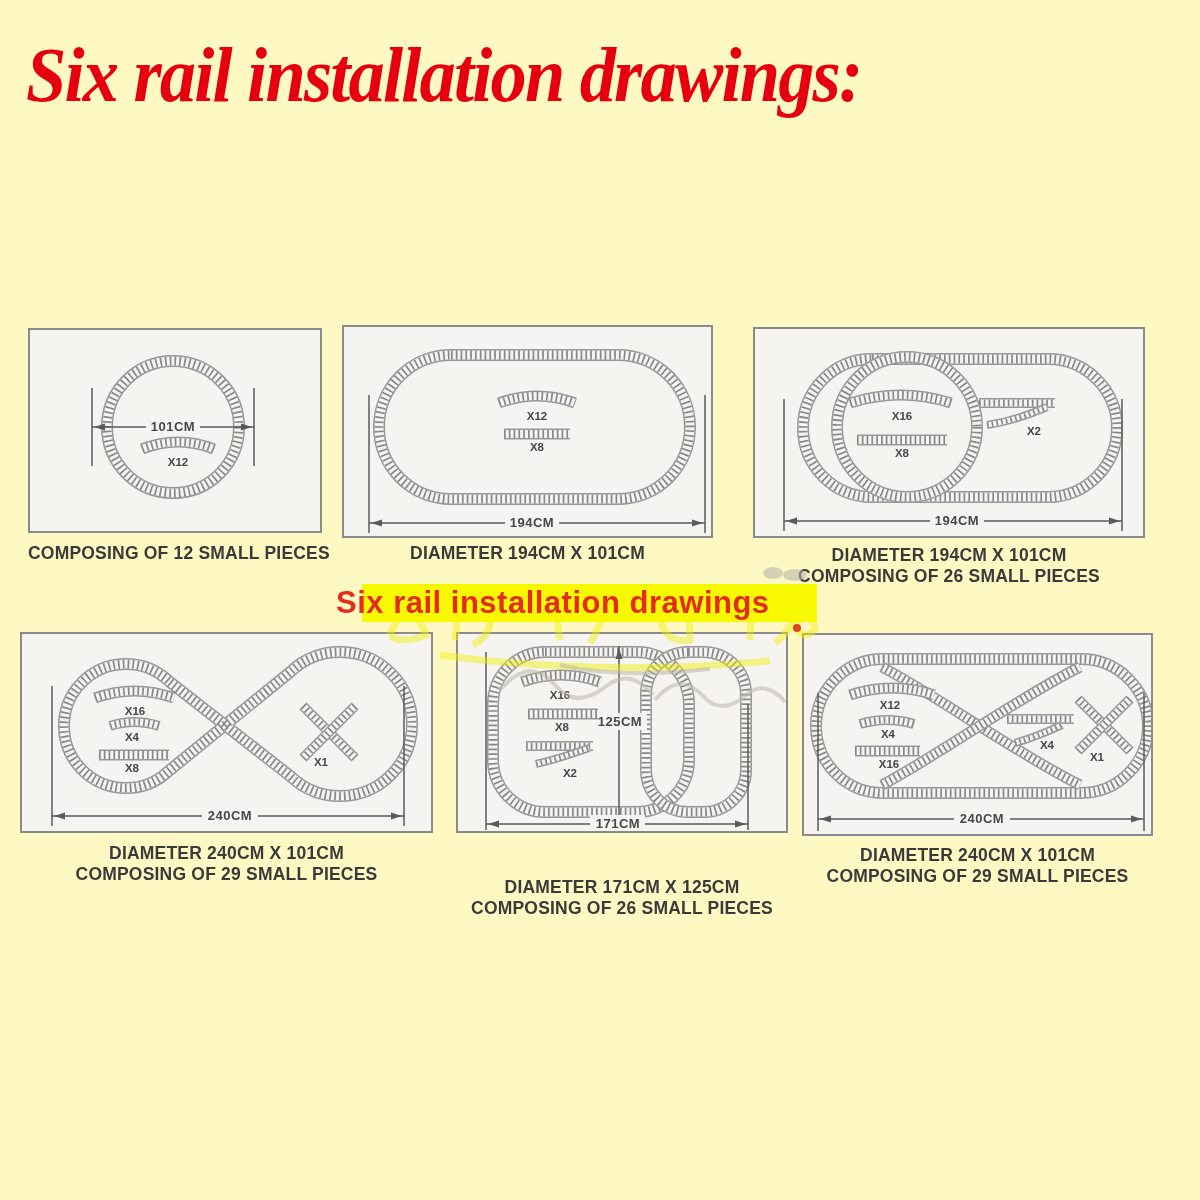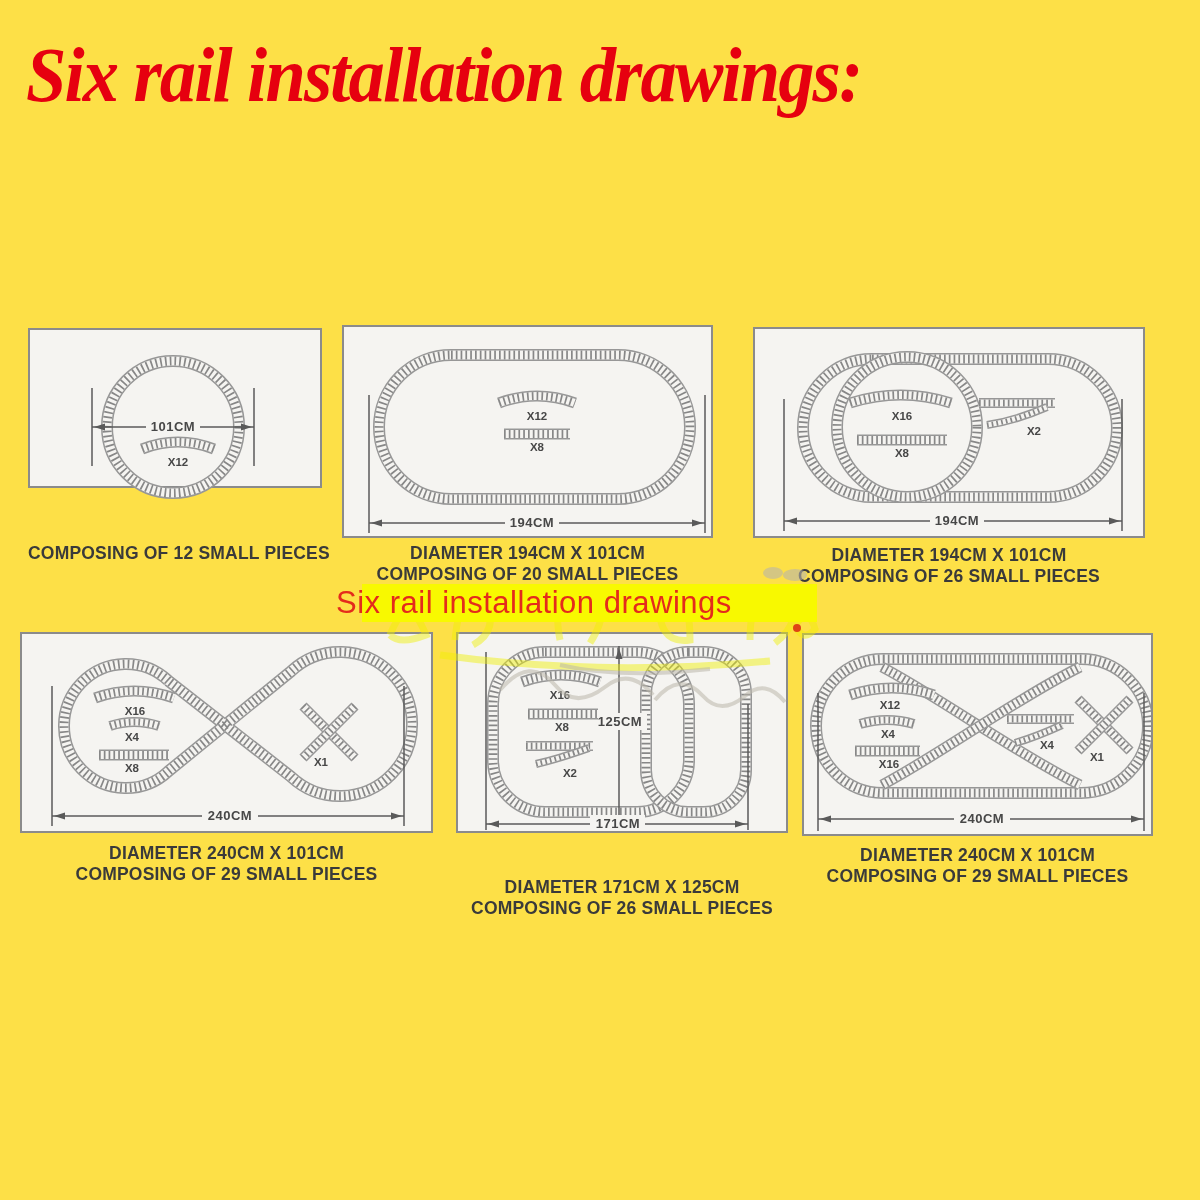--- a/index.html
+++ b/index.html
@@ -1,44 +1,44 @@
 <!DOCTYPE html>
 <html><head>
 <meta charset="utf-8">
 <style>
   html,body{margin:0;padding:0;background:#ffffff;}
-  #stage{position:relative;width:1200px;height:1200px;background:#fde047;overflow:hidden;
+  #stage{position:relative;width:1200px;height:1200px;background:#fef9c3;overflow:hidden;
          font-family:"Liberation Sans",sans-serif;}
   #main-title{position:absolute;left:26px;top:30px;width:1150px;
     font-family:"Liberation Serif",serif;font-style:italic;font-weight:bold;
     font-size:78px;letter-spacing:-2px;color:#e6000f;white-space:nowrap;
     transform:scaleX(.93);transform-origin:left center;}
   .panel{position:absolute;background:#f5f4f1;border:2px solid #8b8b8b;box-sizing:border-box;}
   .panel svg{display:block;}
   .caption{position:absolute;text-align:center;font-weight:bold;font-size:17.5px;
     line-height:21px;color:#3a3a3a;letter-spacing:.2px;white-space:nowrap;}
   .dim{stroke:#5a5a5a;stroke-width:1.5;fill:none;}
   .dimarrow{fill:#5a5a5a;}
   .dimbg{fill:#f5f4f1;}
   .dimtext{font-family:"Liberation Sans",sans-serif;font-weight:bold;font-size:13px;
     fill:#474747;letter-spacing:.5px;}
   .pctext{font-family:"Liberation Sans",sans-serif;font-weight:bold;font-size:11.5px;fill:#474747;}
   #banner-bg{position:absolute;left:362px;top:584px;width:455px;height:38px;background:#f8f900;z-index:6;}
   #banner-text{position:absolute;left:336px;top:584px;width:520px;height:38px;line-height:38px;
-    font-weight:normal;font-size:31px;color:#e42b1c;letter-spacing:.5px;z-index:7;white-space:nowrap;}
+    font-weight:bold;font-size:31px;color:#e42b1c;letter-spacing:.5px;z-index:7;white-space:nowrap;}
   #watermark{position:absolute;left:0;top:540px;z-index:5;pointer-events:none;}
 </style>
 </head>
 <body>
 
 <div id="stage">
 
   <div id="main-title">Six rail installation drawings:</div>
 
-  <div class="panel" style="left:28px;top:328px;width:294px;height:160px;">
+  <div class="panel" style="left:28px;top:328px;width:294px;height:205px;">
     <svg width="290" height="201" viewBox="0 0 290 201">
       <circle cx="143" cy="97" r="66" fill="none" stroke="#979797" stroke-width="12"></circle>
         <circle cx="143" cy="97" r="66" fill="none" stroke="#f5f4f1" stroke-width="9"></circle>
         <circle cx="143" cy="97" r="66" fill="none" stroke="#878787" stroke-width="9" stroke-dasharray="1.7 3.1"></circle>
       <g>
         <line class="dim" x1="62" y1="58" x2="62" y2="136"></line>
         <line class="dim" x1="224" y1="58" x2="224" y2="136"></line>
         <line class="dim" x1="62" y1="97" x2="224" y2="97"></line>
         <polygon class="dimarrow" points="64,97 75,93.5 75,100.5"></polygon>
         <polygon class="dimarrow" points="222,97 211,93.5 211,100.5"></polygon>
@@ -74,21 +74,20 @@
         <path d="M155,76 Q193,62 231,76" fill="none" stroke="#878787" stroke-width="8" stroke-dasharray="1.7 3.1"></path>
       <text class="pctext" x="193" y="93" text-anchor="middle">X12</text>
       <path d="M160,107 L226,107" fill="none" stroke="#979797" stroke-width="11"></path>
         <path d="M160,107 L226,107" fill="none" stroke="#f5f4f1" stroke-width="8"></path>
         <path d="M160,107 L226,107" fill="none" stroke="#878787" stroke-width="8" stroke-dasharray="1.7 3.1"></path>
       <text class="pctext" x="193" y="124" text-anchor="middle">X8</text>
     </svg>
   </div>
   <div class="caption" style="left:342px;top:543px;width:371px;">
     <div>DIAMETER 194CM X 101CM</div>
-    <div>COMPOSING OF 20 SMALL PIECES</div>
   </div>
 
   <div class="panel" style="left:753px;top:327px;width:392px;height:211px;">
     <svg width="388" height="207" viewBox="0 0 388 207">
       <rect x="48" y="30" width="314" height="138" rx="69" ry="69" fill="none" stroke="#979797" stroke-width="12"></rect>
         <rect x="48" y="30" width="314" height="138" rx="69" ry="69" fill="none" stroke="#f5f4f1" stroke-width="9"></rect>
         <rect x="48" y="30" width="314" height="138" rx="69" ry="69" fill="none" stroke="#878787" stroke-width="9" stroke-dasharray="1.7 3.1"></rect>
       <circle cx="152" cy="98" r="70" fill="none" stroke="#979797" stroke-width="12"></circle>
         <circle cx="152" cy="98" r="70" fill="none" stroke="#f5f4f1" stroke-width="9"></circle>
         <circle cx="152" cy="98" r="70" fill="none" stroke="#878787" stroke-width="9" stroke-dasharray="1.7 3.1"></circle>

